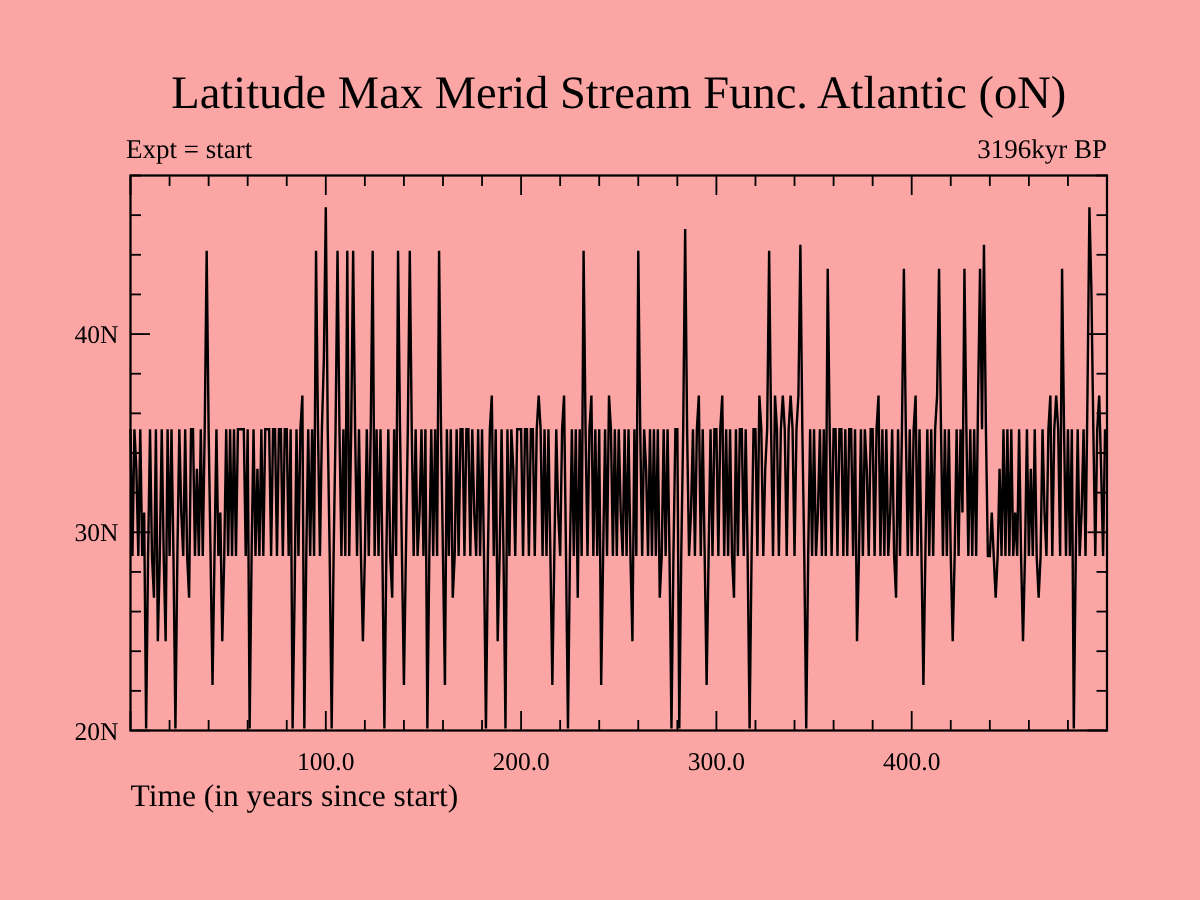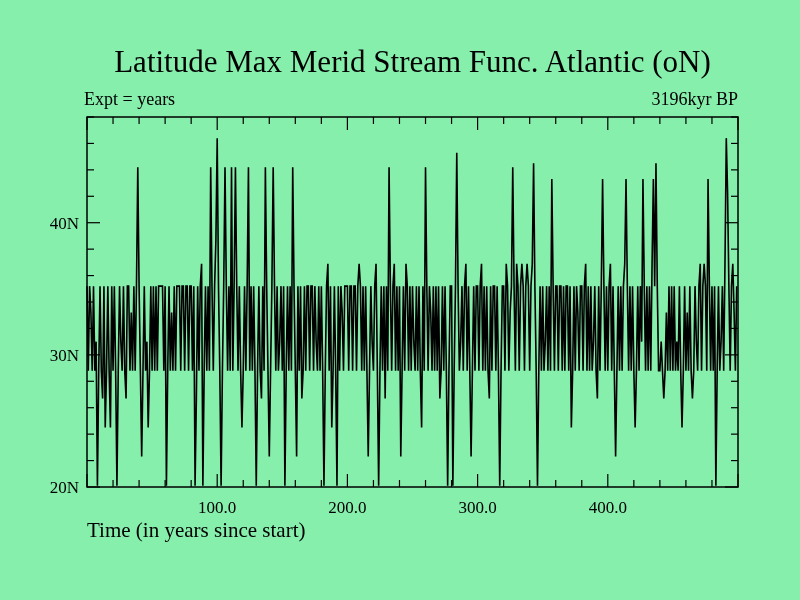--- a/index.html
+++ b/index.html
@@ -1,36 +1,36 @@
 <!DOCTYPE html>
 <html><head>
 <meta charset="utf-8">
 <style>
   html,body{margin:0;padding:0;background:#ffffff;}
   #screen{
-    position:relative;width:800px;height:600px;background:#86efac;overflow:hidden;
+    position:relative;width:800px;height:600px;background:#fca5a5;overflow:hidden;
     font-family:"Liberation Serif","DejaVu Serif",serif;color:#000;
   }
   .t-title{position:absolute;left:87px;width:651px;top:44px;text-align:center;
     font-size:31px;white-space:nowrap;}
   .t-sub{position:absolute;top:89px;font-size:18px;white-space:nowrap;}
   .t-sub-left{left:84px;}
   .t-sub-center{left:87px;width:651px;text-align:right;}
   .t-sub-right{right:60px;}
   .t-xcaption{position:absolute;left:87px;width:651px;top:518px;text-align:left;
     font-size:21px;white-space:nowrap;}
   svg{position:absolute;left:0;top:0;}
   svg text{font-family:"Liberation Serif","DejaVu Serif",serif;fill:#000;}
 </style>
 </head>
 <body>
 
 <div id="screen">
   <div class="t-title">Latitude Max Merid Stream Func. Atlantic (oN)</div>
-  <div class="t-sub t-sub-left">Expt = years</div>
+  <div class="t-sub t-sub-left">Expt = start</div>
   <div class="t-sub t-sub-center">3196kyr BP</div>
   <svg id="plot" width="800" height="600">
       <rect x="87" y="117" width="651" height="370" fill="none" stroke="#000000" stroke-width="1.5"></rect>
       <line x1="87" y1="487" x2="87" y2="474" stroke="#000000" stroke-width="1.2"></line>
       <line x1="87" y1="117" x2="87" y2="130" stroke="#000000" stroke-width="1.2"></line>
       <line x1="113.03999999999999" y1="487" x2="113.03999999999999" y2="480" stroke="#000000" stroke-width="1.2"></line>
       <line x1="113.03999999999999" y1="117" x2="113.03999999999999" y2="124" stroke="#000000" stroke-width="1.2"></line>
       <line x1="139.07999999999998" y1="487" x2="139.07999999999998" y2="480" stroke="#000000" stroke-width="1.2"></line>
       <line x1="139.07999999999998" y1="117" x2="139.07999999999998" y2="124" stroke="#000000" stroke-width="1.2"></line>
       <line x1="165.12" y1="487" x2="165.12" y2="480" stroke="#000000" stroke-width="1.2"></line>

